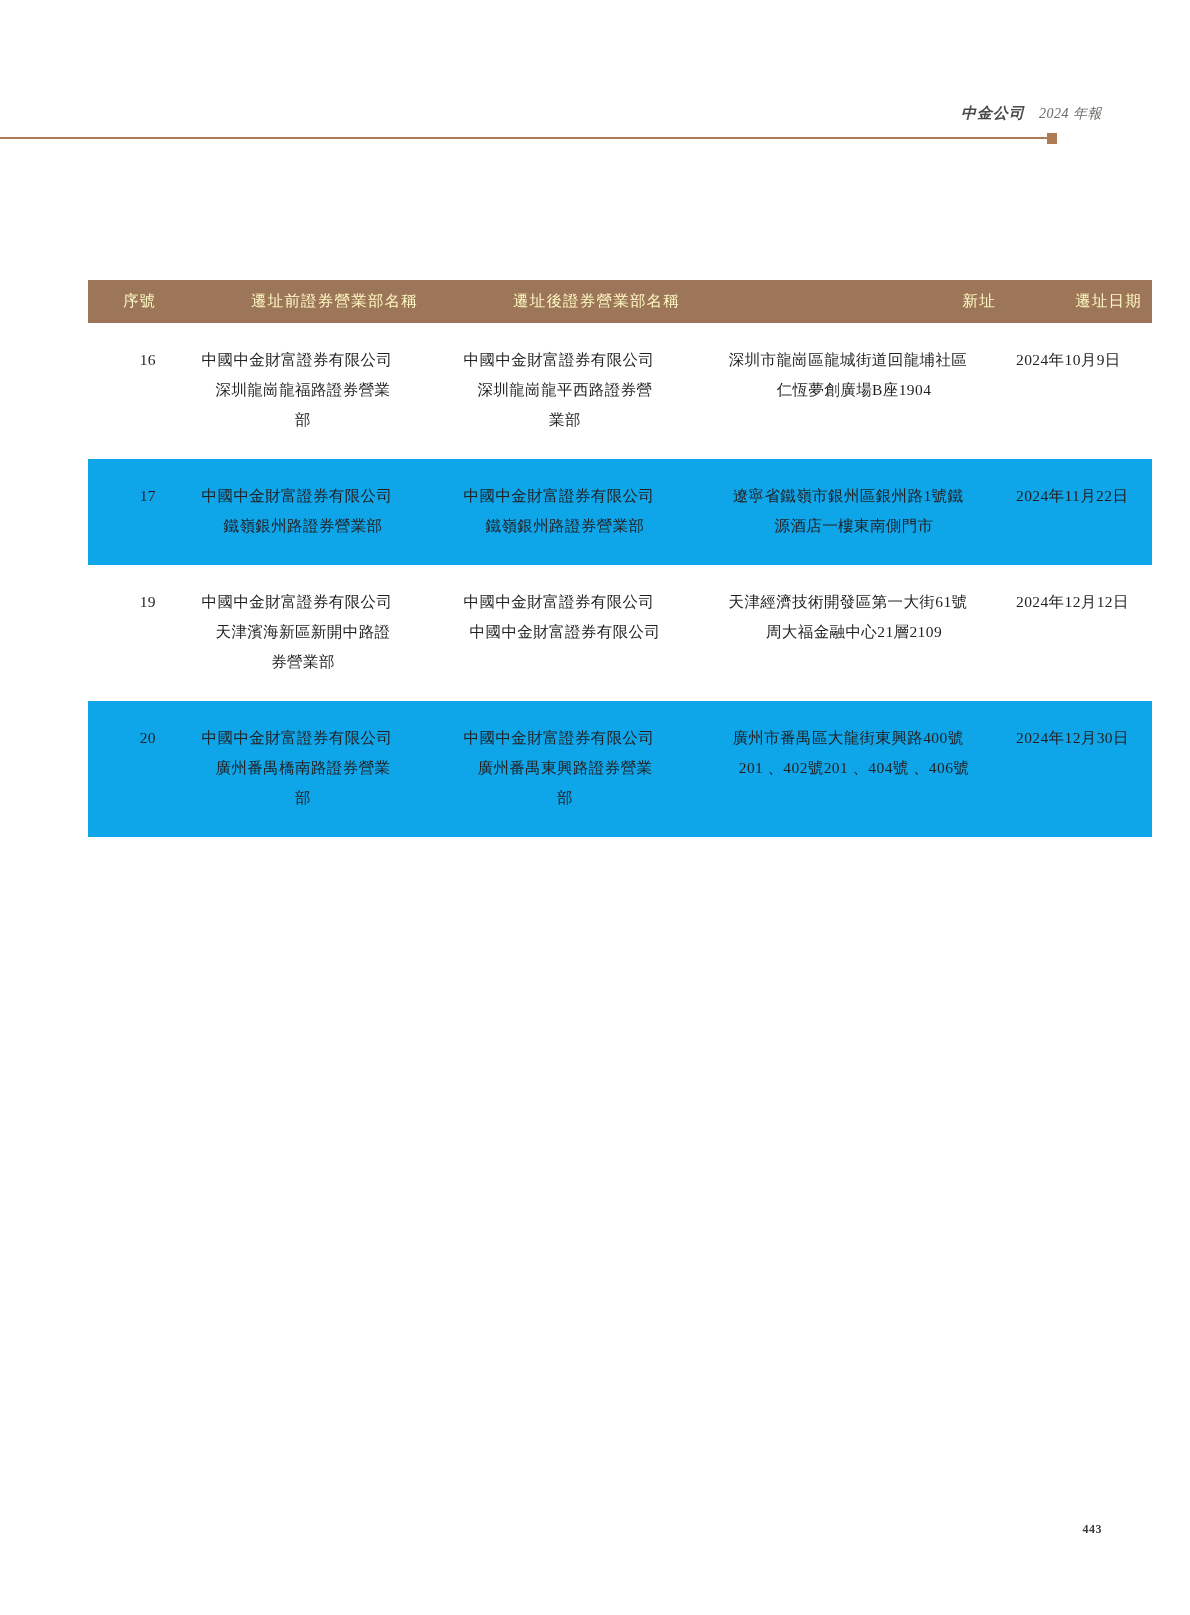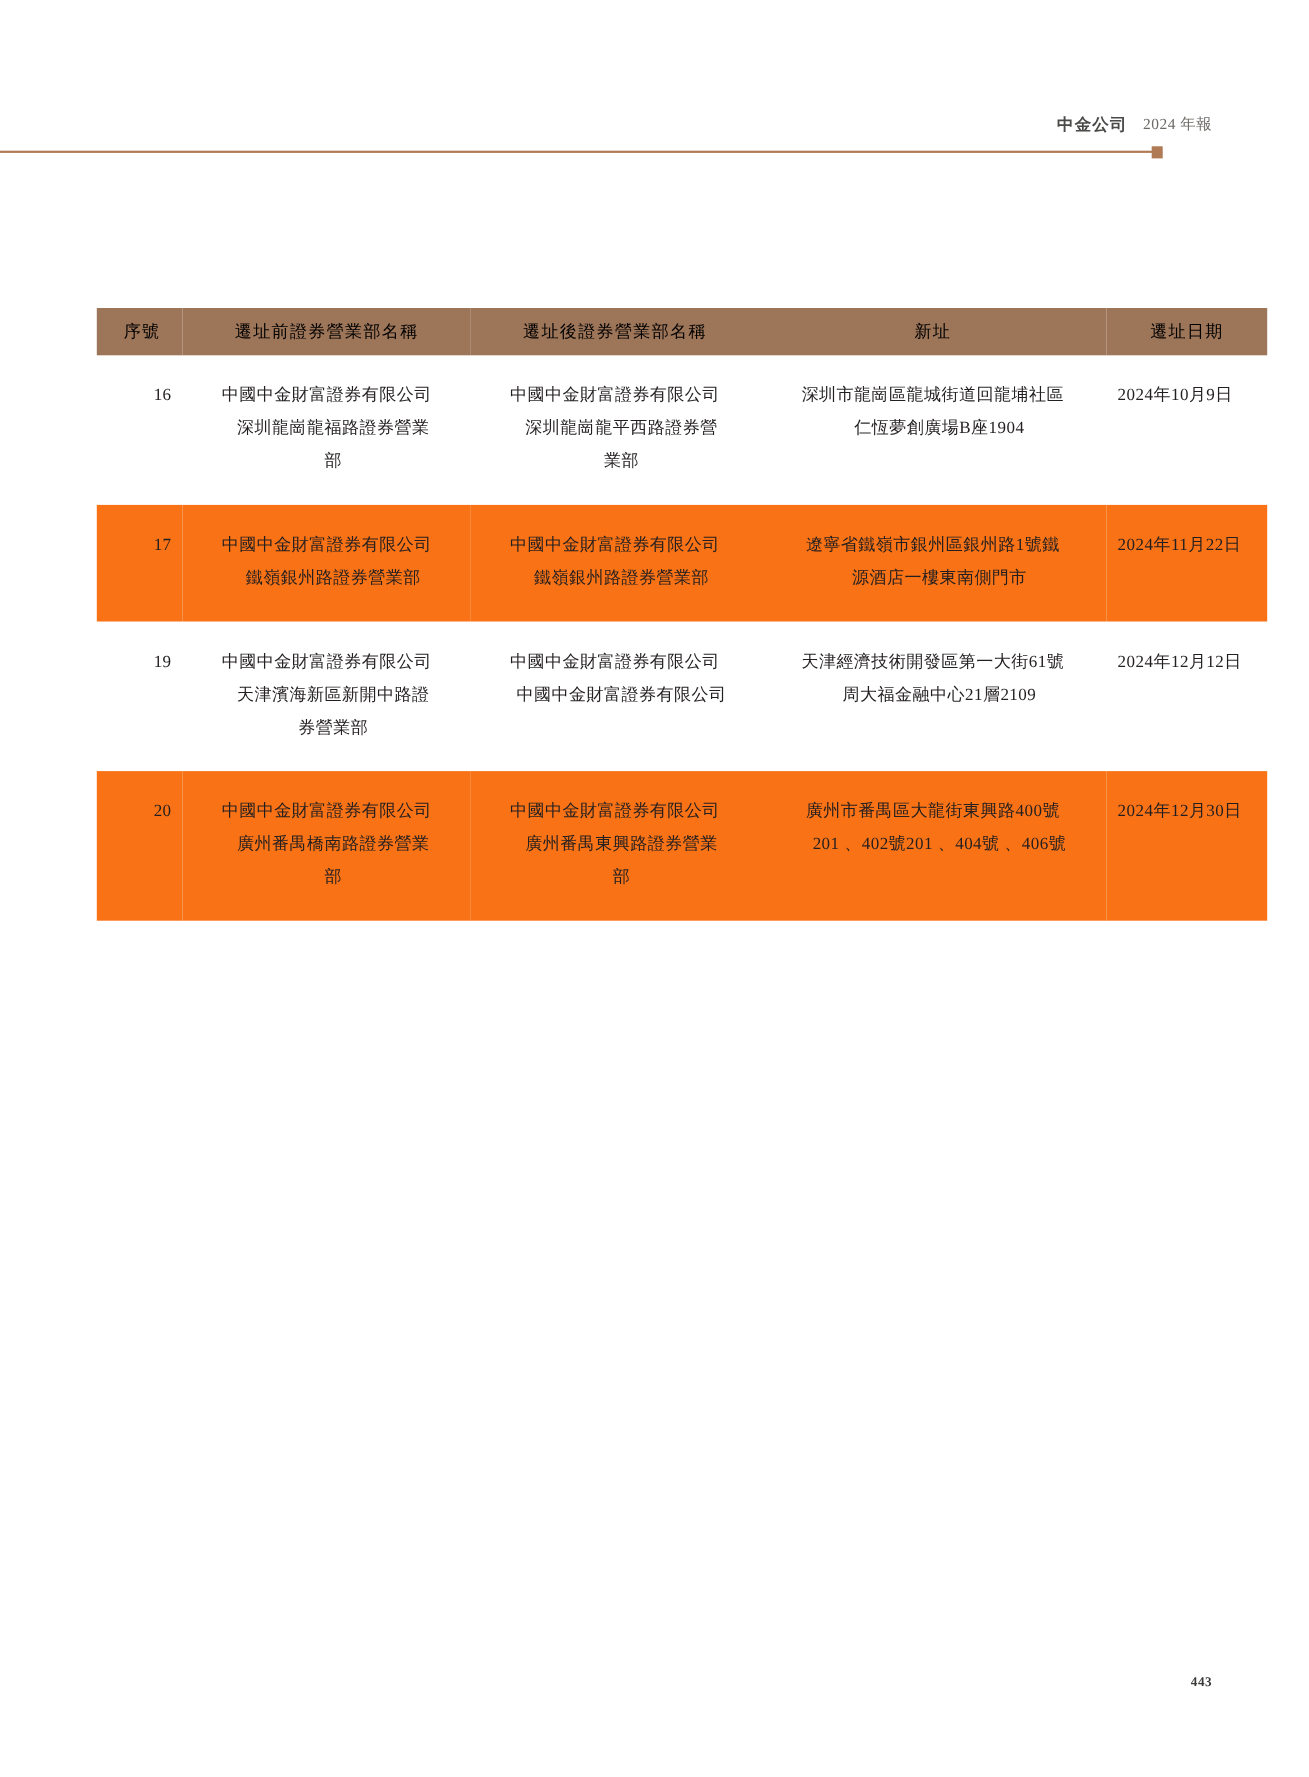--- a/index.html
+++ b/index.html
@@ -15,24 +15,25 @@
     position: relative;
     overflow: hidden;
   }
 
   
   .page-header {
     position: absolute;
     top: 104px;
     right: 88px;
     display: flex;
-    align-items: flex-start;
+    align-items: center;
     gap: 14px;
     font-size: 15px;
     letter-spacing: 1px;
+    font-style: italic;
   }
   .page-header .company {
     font-weight: bold;
     color: #4a4a48;
     font-size: 15px;
   }
   .page-header .report {
     color: #6d6a66;
     font-size: 14px;
     letter-spacing: 0.5px;
@@ -62,24 +63,24 @@
     left: 88px;
     width: 960px;
   }
   table.reloc {
     border-collapse: collapse;
     width: 960px;
     table-layout: fixed;
   }
   table.reloc thead th {
     background: #9d7559;
-    color: #000000;
+    color: #fef9c3;
     font-weight: normal;
     font-size: 15.5px;
-    text-align: center;
+    text-align: right;
     padding: 11px 10px 11px 10px;
     letter-spacing: 1.2px;
     vertical-align: middle;
     height: 16px;
   }
   table.reloc thead th.col-no {
     width: 54px;
     padding-left: 14px;
     letter-spacing: 1px;
   }
@@ -90,21 +91,21 @@
 
   table.reloc tbody td {
     font-size: 15.5px;
     line-height: 30px;
     vertical-align: top;
     padding: 22px 10px 24px 10px;
     letter-spacing: 0.4px;
     color: #231f20;
   }
   table.reloc tbody tr.alt td {
-    background: #f97316;
+    background: #0ea5e9;
   }
   td.c-no {
     text-align: right;
     padding-left: 4px;
     padding-right: 4px;
     font-size: 15px;
   }
   td.c-text .ln {
     display: block;
     white-space: nowrap;

